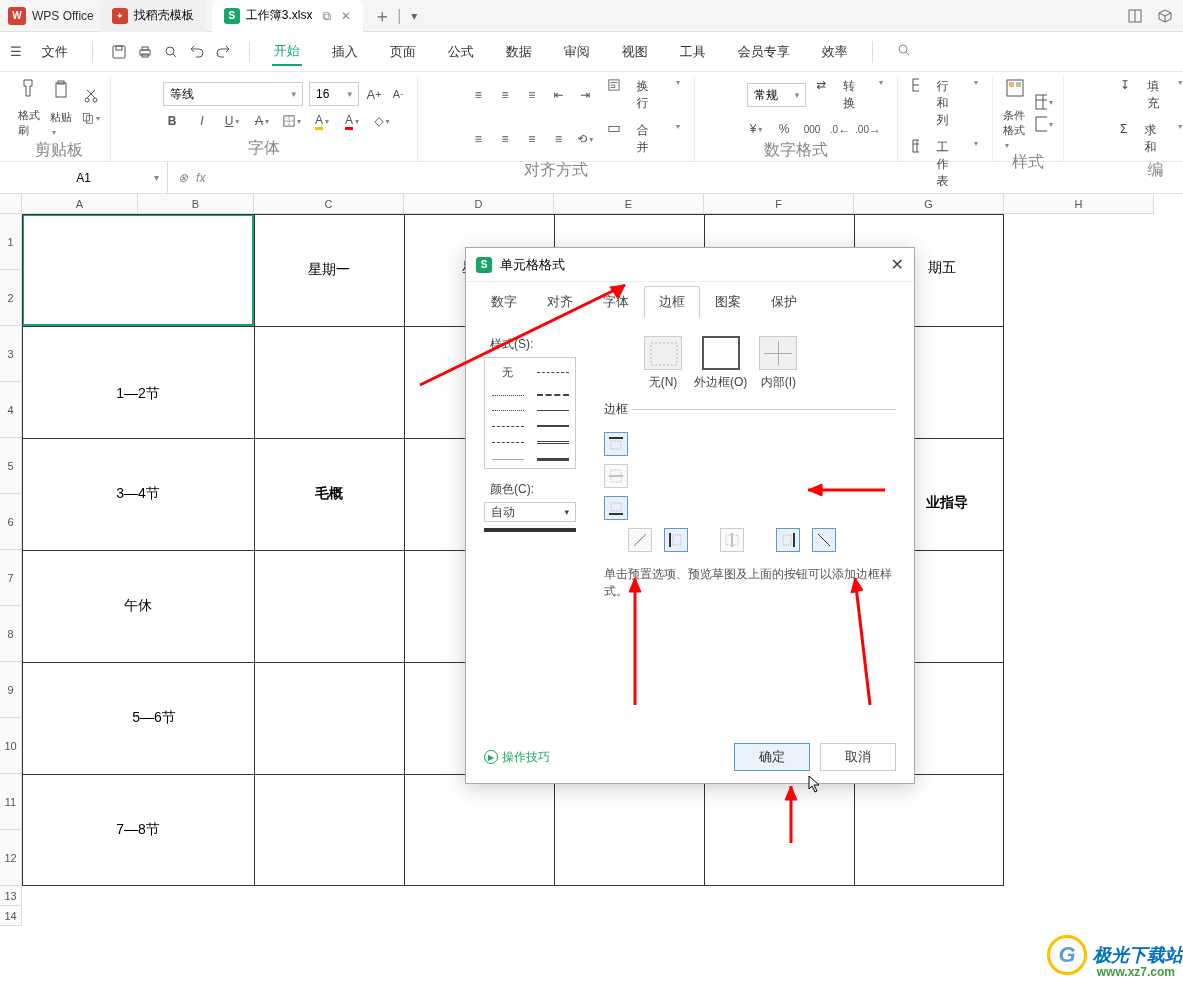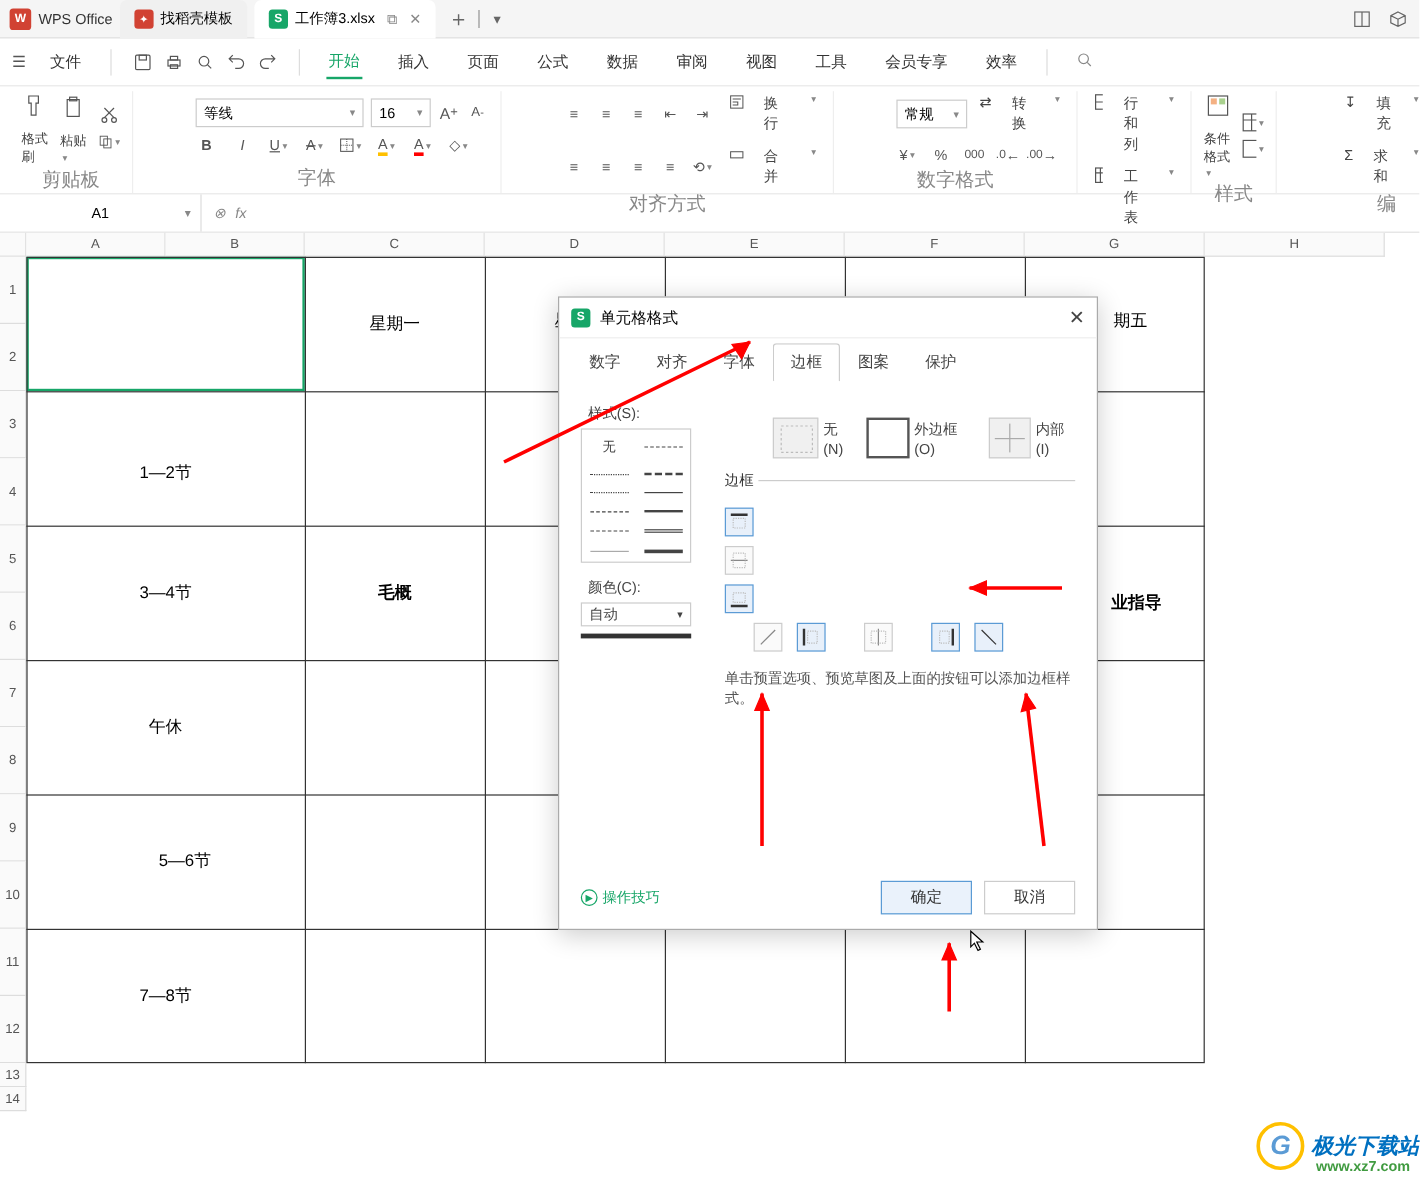--- a/index.html
+++ b/index.html
@@ -82,21 +82,21 @@
 .dialog .leftcol { width: 120px; }
 .dialog .fs { font-size: 12px; color: #333; margin-bottom: 6px; }
 .dialog .fsline { flex: 1; border-bottom: 1px solid #ccc; margin-bottom: 6px; margin-left: 4px; }
 .dialog .stylebox { border: 1px solid #ccc; width: 92px; height: 112px; display: grid; grid-template-columns: 1fr 1fr; }
 .dialog .styleopt { display: flex; align-items: center; justify-content: center; font-size: 11px; }
 .dialog .styleopt .linesample { width: 32px; }
 .dialog .colorsel { width: 92px; border: 1px solid #ccc; height: 20px; display: flex; align-items: center; padding: 0 6px; font-size: 12px; margin-top: 4px; }
 .dialog .colorsel .chev { margin-left: auto; font-size: 9px; }
 .dialog .colorswatch { width: 92px; height: 4px; background: #333; margin-top: 6px; }
 .dialog .presetbox { display: flex; gap: 12px; margin: 8px 0 4px 40px; }
-.dialog .pbtn { display: flex; align-items: center; gap: 4px; font-size: 12px; margin-top: 12px; }
+.dialog .pbtn { display: flex; flex-direction: column; align-items: center; gap: 4px; font-size: 12px; }
 .dialog .pthumb { width: 38px; height: 34px; border: 1px solid #ccc; background: #f0f0f0; position: relative; }
 .dialog .pthumb.outer { border: 2px solid #555; background: white; }
 .dialog .pthumb.inner::before, .dialog .pthumb.inner::after { content: ''; position: absolute; background: #aaa; }
 .dialog .pthumb.inner::before { left: 50%; top: 4px; bottom: 4px; width: 1px; }
 .dialog .pthumb.inner::after { top: 50%; left: 4px; right: 4px; height: 1px; }
 .dialog .borderarea { display: flex; gap: 12px; margin-top: 8px; }
 .dialog .bcol { display: flex; flex-direction: column; gap: 8px; }
 .dialog .brbtn { width: 24px; height: 24px; border: 1px solid #ccc; display: flex; align-items: center; justify-content: center; background: #fafafa; }
 .dialog .brbtn.sel { border: 1px solid #5b9bd5; background: #e8f0fa; }
 .dialog .preview { width: 140px; height: 90px; border: 1px solid #ccc; position: relative; display: flex; align-items: center; justify-content: center; font-size: 12px; }

